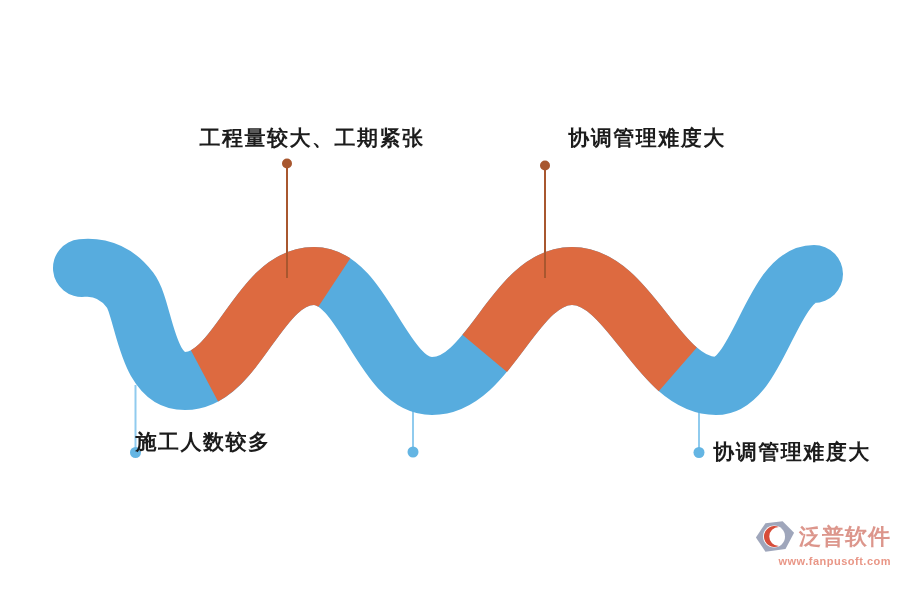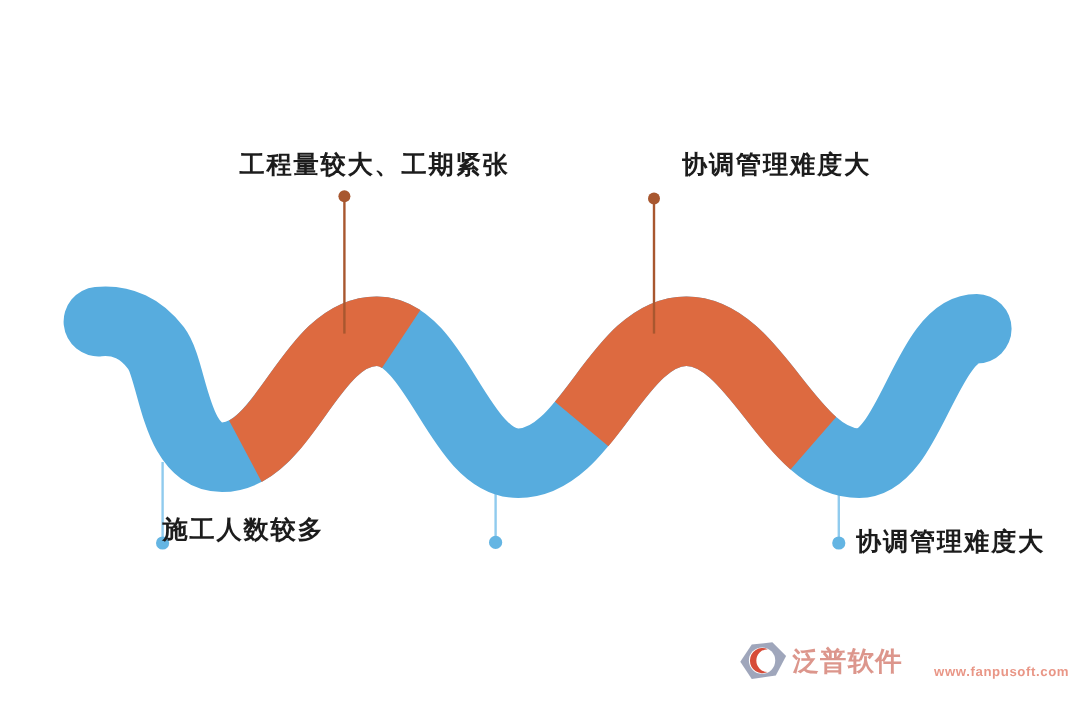--- a/index.html
+++ b/index.html
@@ -20,41 +20,42 @@
     letter-spacing: 1.5px;
     color: #1c1c1c;
     white-space: nowrap;
     line-height: 1.1;
   }
   .watermark {
     position: absolute;
     right: 9px;
     bottom: 11px;
     display: flex;
+    flex-direction: column;
     align-items: flex-end;
     opacity: 0.95;
   }
   .wm-row {
     display: flex;
     align-items: center;
     gap: 3px;
   }
   .wm-brand {
     font-weight: 700;
     font-size: 22px;
     letter-spacing: 1px;
     color: #db9186;
     line-height: 1;
   }
   .wm-url {
     font-weight: 700;
     font-size: 11px;
     letter-spacing: 0.5px;
     color: #e89180;
-    margin-top: 18px;
+    margin-top: 2px;
     align-self: center;
     padding-left: 26px;
   }
 </style>
 </head>
 <body>
 
 <div class="stage">
 
   <svg class="wave-svg" width="900" height="600" viewBox="0 0 900 600">

